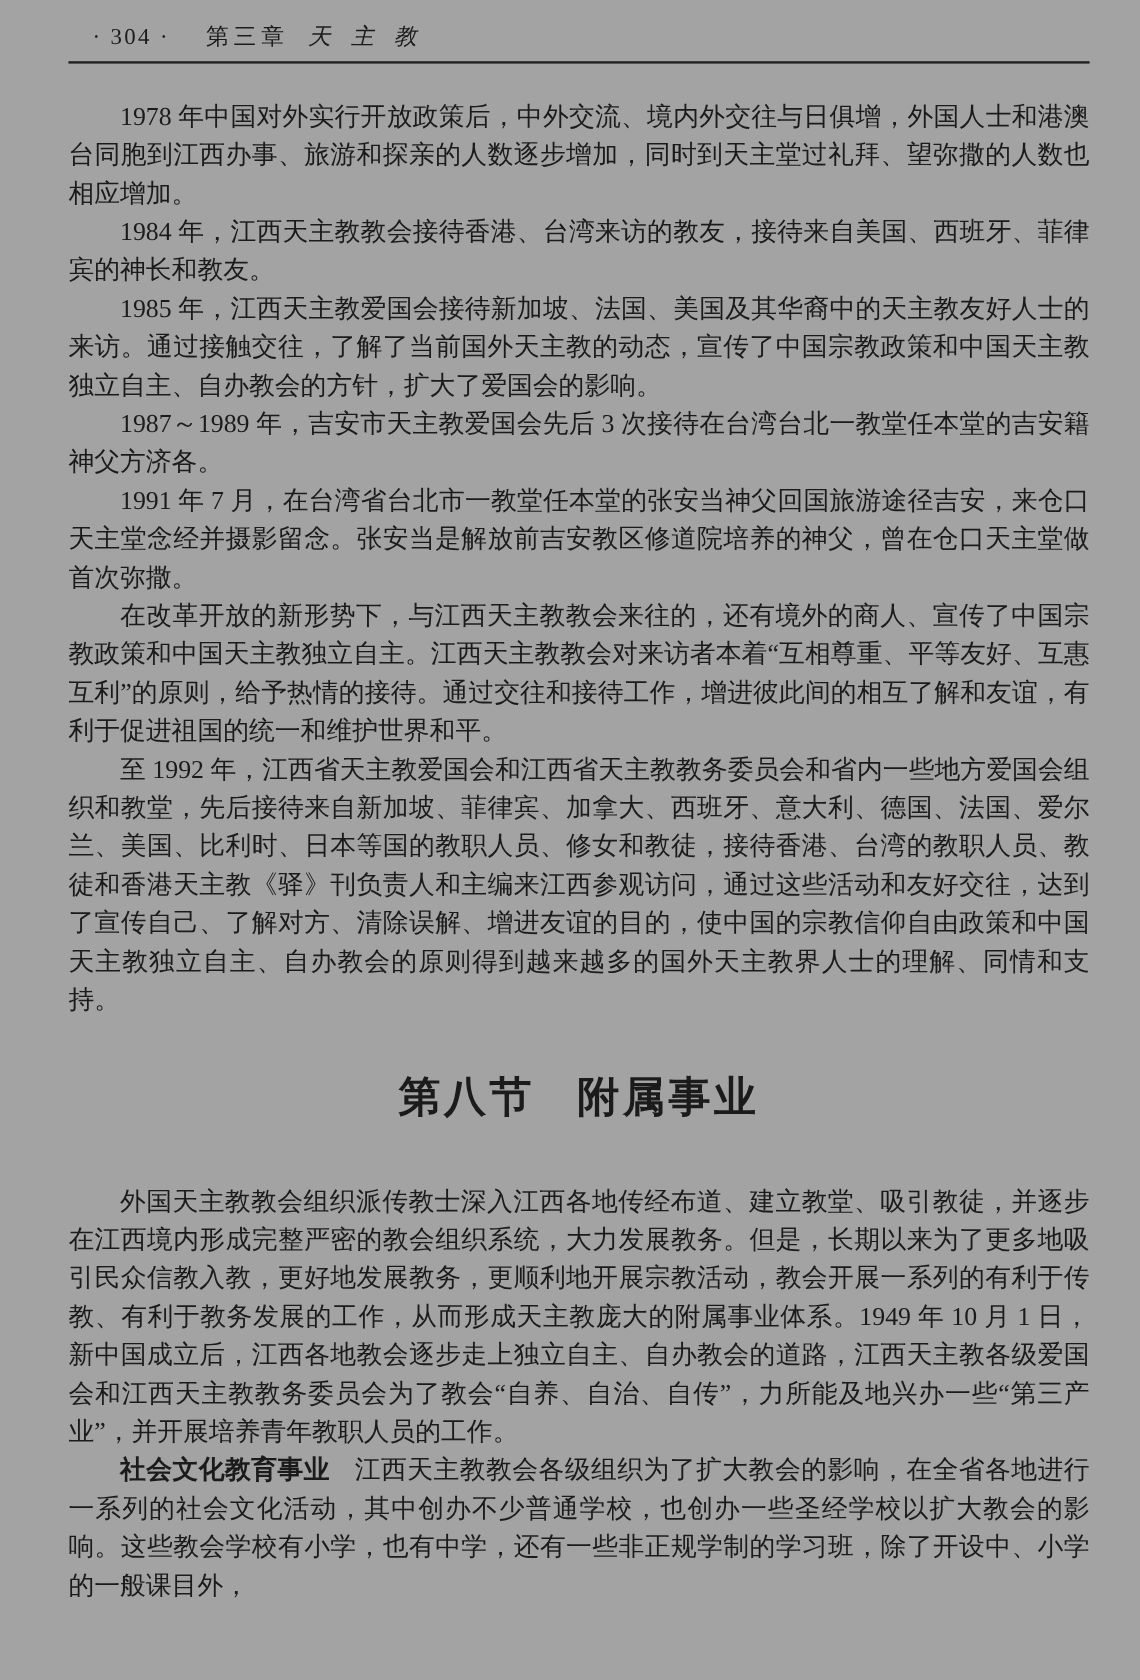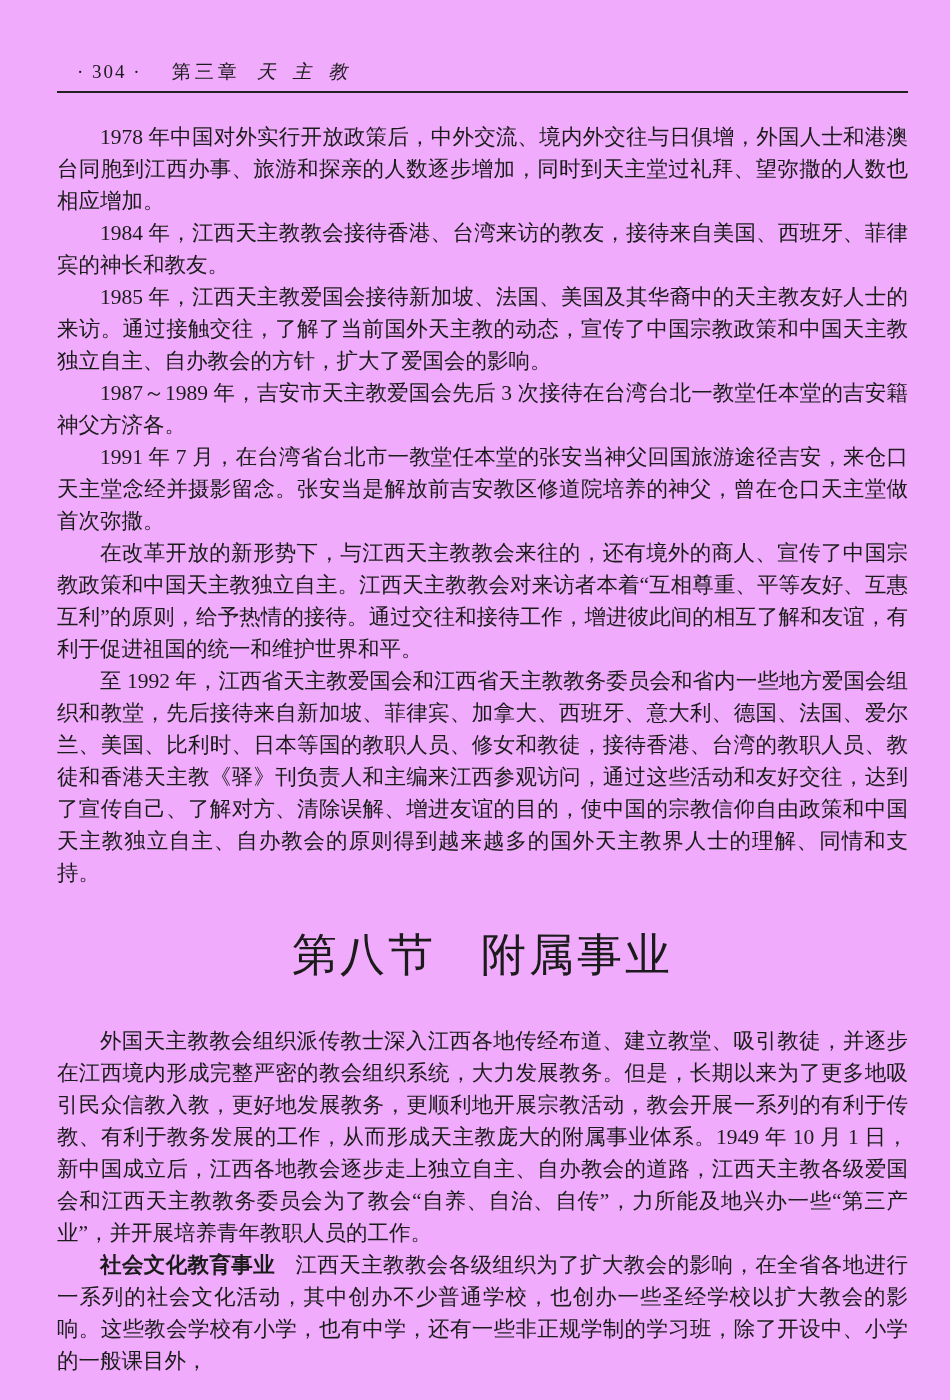--- a/index.html
+++ b/index.html
@@ -5,25 +5,25 @@
   html, body {
     margin: 0;
     padding: 0;
     background: #ffffff;
   }
   .page {
     position: relative;
     width: 950px;
     height: 1400px;
     margin: 0;
-    background: #f0abfc;
+    background: #a3a3a3;
     color: #1b1b1b;
     font-family: "Liberation Serif", "DejaVu Serif", serif;
     box-sizing: border-box;
-    padding: 60px 42px 0 57px;
+    padding: 20px 42px 0 57px;
     overflow: hidden;
   }
   .running-head {
     display: flex;
     align-items: baseline;
     gap: 16px;
     font-size: 19px;
     line-height: 24px;
     padding: 0 0 7px 20px;
     letter-spacing: 1px;
@@ -41,23 +41,23 @@
     margin-top: 28px;
     font-size: 21.5px;
     line-height: 32px;
   }
   .body-text p {
     margin: 0;
     text-indent: 2em;
     text-align: justify;
   }
   .section-heading {
-    font-size: 45px;
+    font-size: 35px;
     line-height: 44px;
-    font-weight: normal;
+    font-weight: bold;
     text-align: center;
     margin: 44px 0 48px 0;
     letter-spacing: 3px;
   }
   .section-heading .sec-title { margin-left: 1em; }
   .run-in-lead {
     font-family: Liberation Serif, serif;
     font-weight: bold;
     margin-right: 0.95em;
   }

